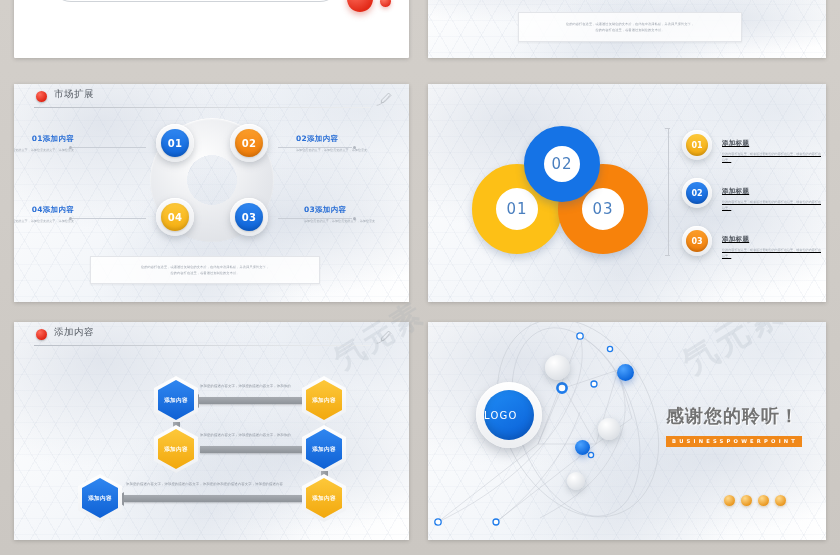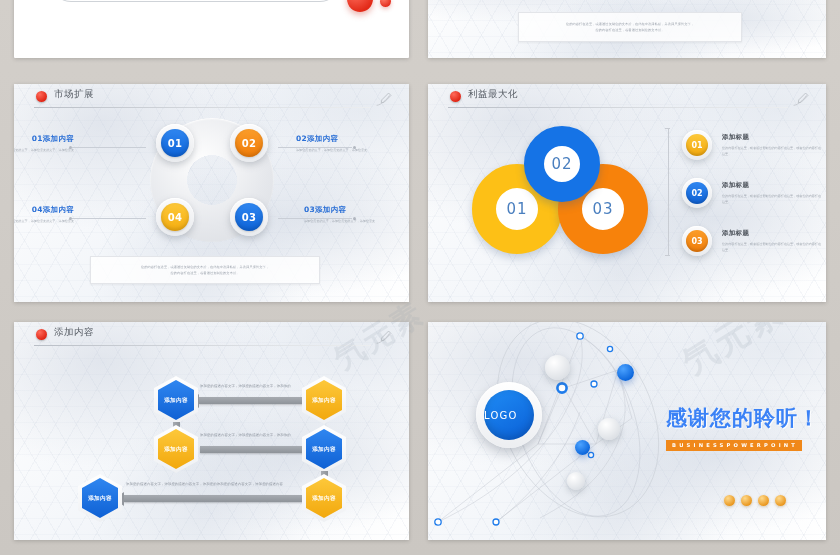--- a/index.html
+++ b/index.html
@@ -112,21 +112,21 @@
   .vline{position:absolute;left:240px;top:44px;width:1px;height:128px;background:#c8ccd3;}
   .vtick{position:absolute;left:237px;width:5px;height:1px;background:#c8ccd3;}
   .litem{position:absolute;left:254px;width:142px;height:36px;}
   .licirc{position:absolute;left:0;top:0;width:30px;height:30px;border-radius:50%;
     background:linear-gradient(180deg,#fcfcfd,#e9ebee);
     box-shadow:0 3px 6px rgba(110,118,130,.3), inset 0 1px 1px #fff;
     display:flex;align-items:center;justify-content:center;}
   .licirc i{width:22px;height:22px;border-radius:50%;display:flex;align-items:center;
     justify-content:center;font-style:normal;font-size:8px;font-weight:bold;color:#fff;
     overflow:hidden;box-shadow:inset 0 -2px 3px rgba(0,0,0,.16);}
-  .litxt{position:absolute;left:40px;top:3px;width:100px;}
+  .litxt{position:absolute;left:40px;top:9px;width:100px;text-decoration:underline;}
   .litxt .h{font-size:6.5px;color:#4a5058;font-weight:bold;letter-spacing:.3px;}
   .litxt .b{font-size:3.1px;line-height:2;color:#a0a7b0;margin-top:3px;}
 
   
   #slideE{left:14px;top:322px;width:395px;height:218px;}
   .hex{position:absolute;width:44px;height:48px;
     display:flex;align-items:center;justify-content:center;
     clip-path:polygon(50% 0%,100% 25%,100% 75%,50% 100%,0% 75%,0% 25%);
     background:linear-gradient(180deg,#ffffff,#eef0f3);
     filter:drop-shadow(0 2px 4px rgba(110,118,130,.38));}
@@ -161,21 +161,21 @@
     display:flex;align-items:center;justify-content:flex-start;
     box-shadow:inset 0 -3px 8px rgba(0,0,0,.18);}
   .logo-inner span{color:#fff;font-size:10px;letter-spacing:1.2px;}
   .gball{position:absolute;border-radius:50%;
     background:radial-gradient(circle at 36% 30%,#ffffff,#e3e6ea 62%,#d2d6dc);
     box-shadow:0 3px 7px rgba(100,108,120,.3);}
   .bball{position:absolute;border-radius:50%;
     background:radial-gradient(circle at 36% 30%,#4ba2ff,#0a64da 75%);
     box-shadow:0 3px 7px rgba(20,80,180,.35);}
   .thanks{position:absolute;left:238px;top:82px;width:150px;}
-  .thanks .t1{font-size:21px;font-weight:bold;color:#3b82f6;letter-spacing:1px;
+  .thanks .t1{font-size:18px;font-weight:bold;color:#737373;letter-spacing:1px;
     text-shadow:1px 1px 0 rgba(255,255,255,.9);white-space:nowrap;}
   .thanks .t2{margin-top:4px;background:#f0881a;color:#fff;font-size:5.2px;
     letter-spacing:3.2px;padding:2.5px 4px 2.5px 6px;display:inline-block;
     font-weight:bold;}
   .dots{position:absolute;left:296px;top:173px;display:flex;gap:6px;}
   .dots b{width:11px;height:11px;border-radius:50%;display:block;
     background:radial-gradient(circle at 36% 30%,#ffd98a,#e8941a 75%);
     box-shadow:0 1px 3px rgba(150,100,20,.35);}
   .wm{position:absolute;color:rgba(150,158,170,.17);font-size:34px;font-weight:bold;
     transform:rotate(-32deg);letter-spacing:3px;pointer-events:none;user-select:none;}
@@ -267,29 +267,20 @@
           <span>您的内容打在这里，或者通过复制您的文本后。</span>
         </span>
       </div>
     </div>
   </div>
 
   <div class="slide" id="slideD">
     <div class="hexbg"></div>
     <div class="sl-in">
 
-      <div class="hdr">
-        <div class="dot"></div>
-        <div class="ttl">利益最大化</div>
-        <div class="rule"></div>
-        <svg class="pen" viewBox="0 0 24 24">
-          <path d="M4 19 C9 18 14 14 18 8" stroke="#c3c7cd" stroke-width="0.9" fill="none"></path>
-          <path d="M17 5.5 l2.6 2.6 -7.4 7.4 -3.2 .6 .6 -3.2 z" fill="none" stroke="#b9bdc4" stroke-width="0.9" stroke-linejoin="round"></path>
-        </svg>
-      </div>
 
       <div class="rings">
         <div class="ring r-yellow">
           <span>01</span>
           </div>
         <div class="ring r-orange">
           <span>03</span>
           </div>
         <div class="ring r-blue">
           <span>02</span>

